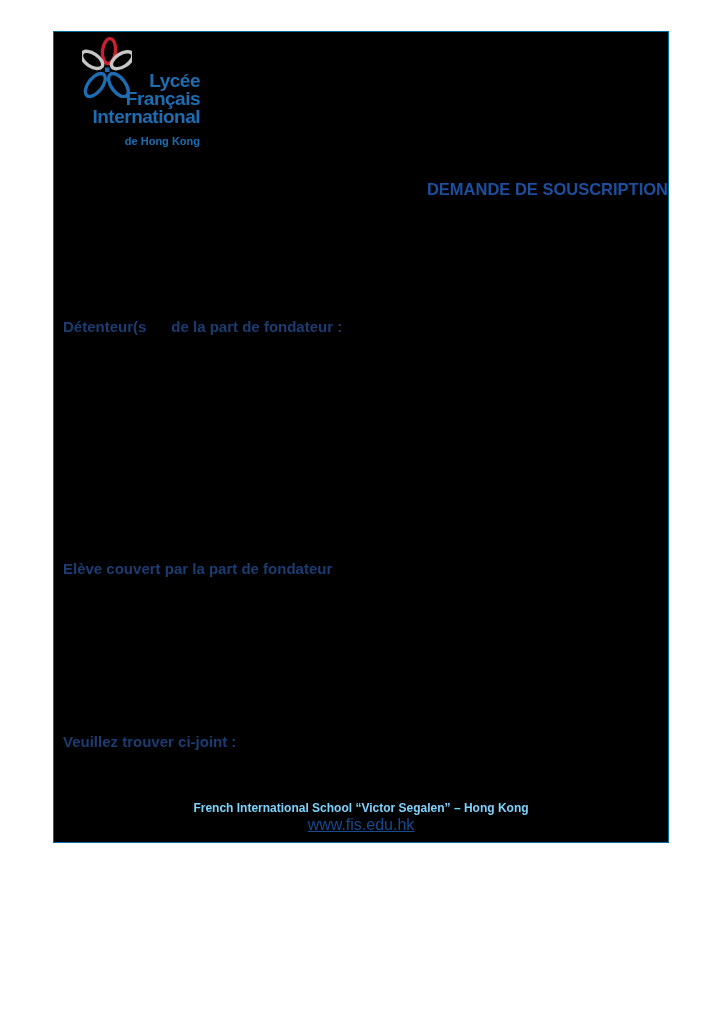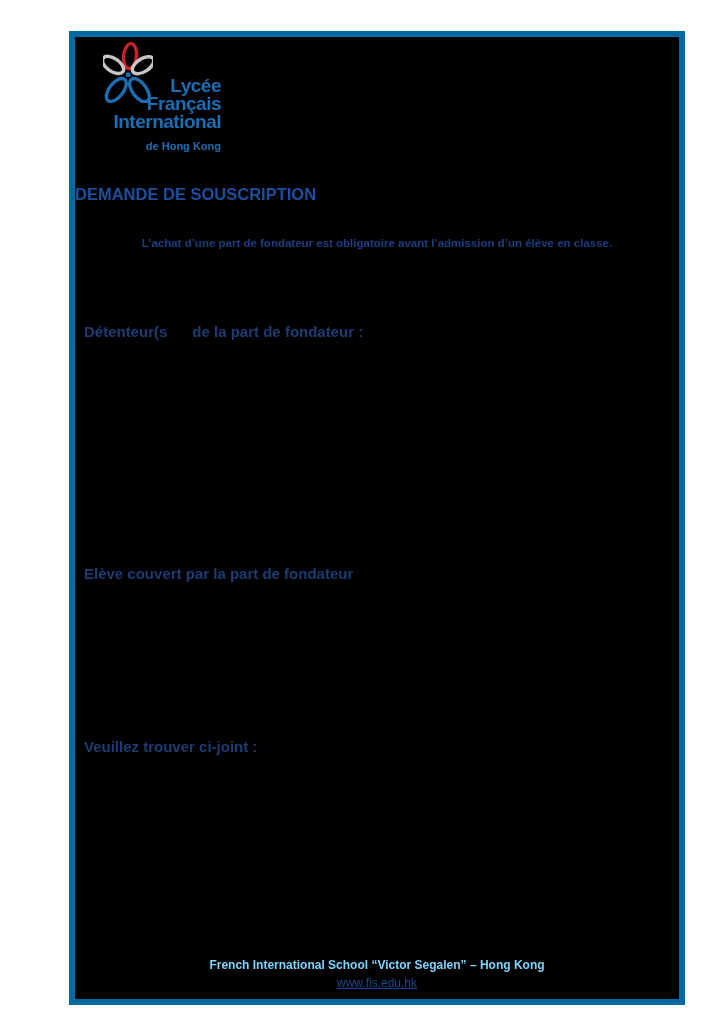--- a/index.html
+++ b/index.html
@@ -6,26 +6,26 @@
     margin: 0;
     padding: 0;
     width: 724px;
     height: 1024px;
     background: #ffffff;
     overflow: hidden;
     font-family: "Liberation Sans", sans-serif;
   }
   .doc-page {
     position: absolute;
-    left: 69px;
+    left: 53px;
     top: 31px;
     width: 616px;
-    height: 974px;
+    height: 812px;
     background: #000000;
-    border: 6px solid #0369a1;
+    border: 1px solid #0369a1;
     box-sizing: border-box;
   }
   
   .logo-flower {
     position: absolute;
     left: 28px;
     top: 2px;
     width: 50px;
     height: 64px;
   }
@@ -49,21 +49,21 @@
     display: block;
     margin-top: 6px;
     letter-spacing: 0;
   }
   
   .title-block {
     position: absolute;
     left: 0;
     top: 146px;
     width: 100%;
-    text-align: left;
+    text-align: right;
     color: #1c4f9f;
     font-weight: bold;
   }
   .title-line {
     font-size: 16.5px;
     line-height: 22px;
     display: block;
   }
   .subtitle {
     position: absolute;
@@ -103,21 +103,21 @@
     display: block;
   }
   .footer-small {
     color: #174a90;
     font-size: 10.5px;
     line-height: 13px;
     display: block;
   }
   .footer-link {
     color: #174a90;
-    font-size: 12px;
+    font-size: 16px;
     line-height: 13px;
     display: inline-block;
     text-decoration: underline;
     cursor: pointer;
   }
 </style>
 </head>
 <body>
 
 <div class="doc-page">
@@ -152,21 +152,20 @@
       <span class="logo-line">Lycée</span>
       <span class="logo-line">Français</span>
       <span class="logo-line">International</span>
       <span class="logo-subline">de Hong Kong</span>
     </div>
   </div>
 
   <div class="title-block">
     <span class="title-line">DEMANDE DE SOUSCRIPTION</span>
   </div>
-  <div class="subtitle">L’achat d’une part de fondateur est obligatoire avant l’admission d’un élève en classe.</div>
 
   <div class="section-label label-holder">Détenteur(s      de la part de fondateur :</div>
   <div class="section-label label-student">Elève couvert par la part de fondateur</div>
   <div class="section-label label-enclosed">Veuillez trouver ci-joint :</div>
 
   <div class="footer">
     <span class="footer-school">French International School “Victor Segalen” – Hong Kong</span>
     <span class="footer-link">www.fis.edu.hk</span>
   </div>
 

